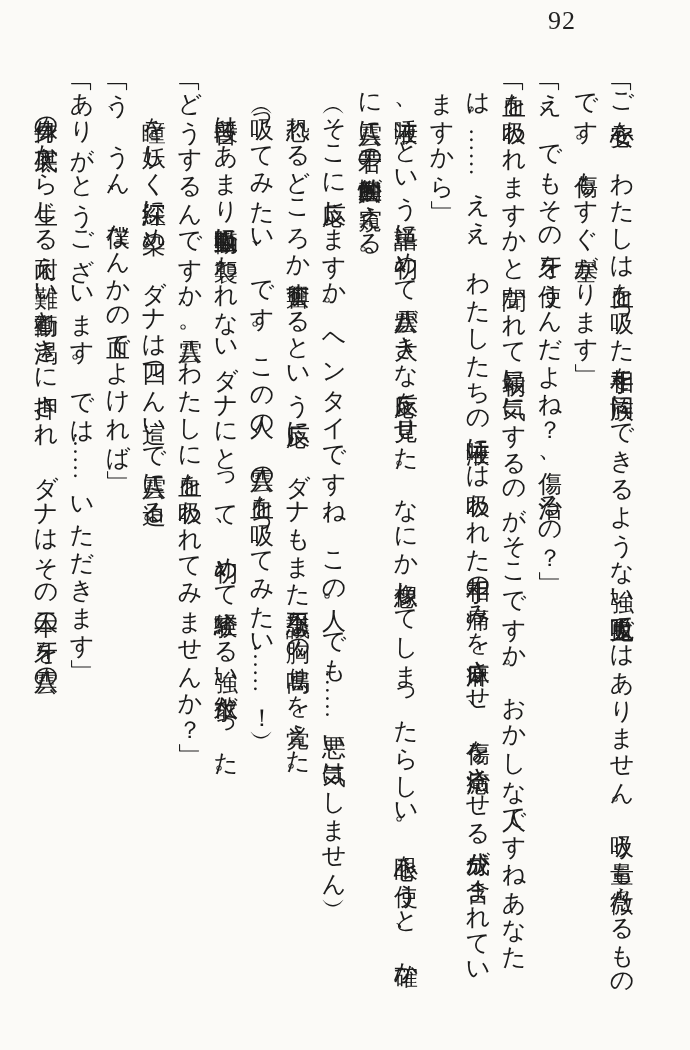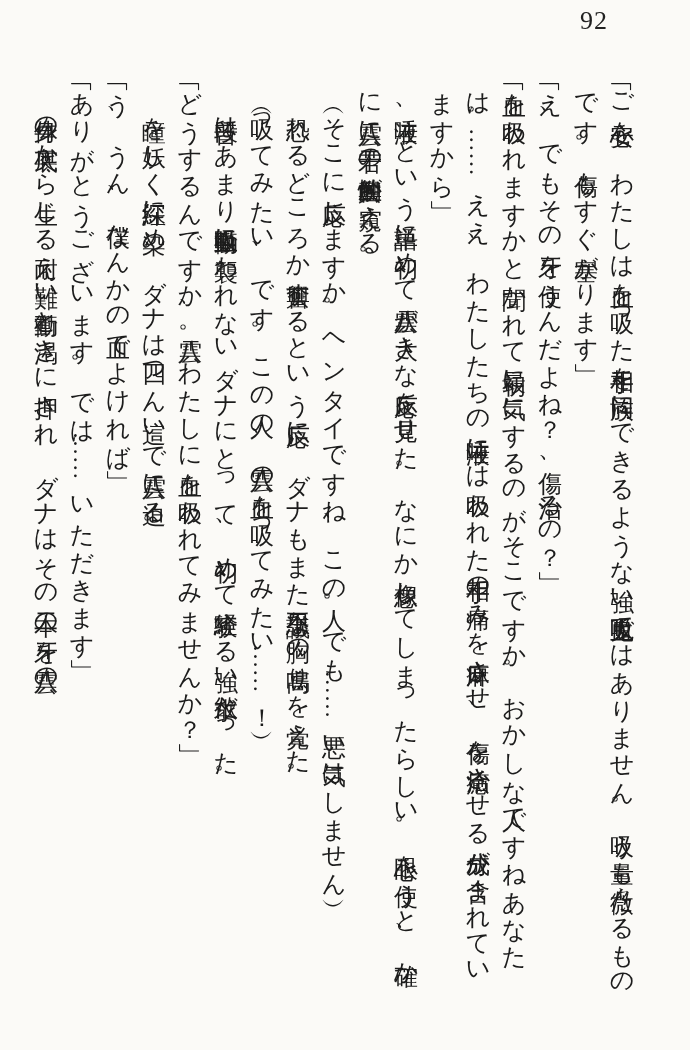--- a/index.html
+++ b/index.html
@@ -9,21 +9,21 @@
   body {
     width: 690px;
     height: 1050px;
     position: relative;
     background: #fbfaf7;
     overflow: hidden;
   }
   .page-number {
     position: absolute;
     top: 6px;
-    left: 580px;
+    left: 548px;
     font-family: "Liberation Serif", "DejaVu Serif", serif;
     font-size: 26px;
     color: #222;
     letter-spacing: 1px;
   }
   .text-block {
     position: absolute;
     top: 76px;
     right: 50px;
     height: 916px;

